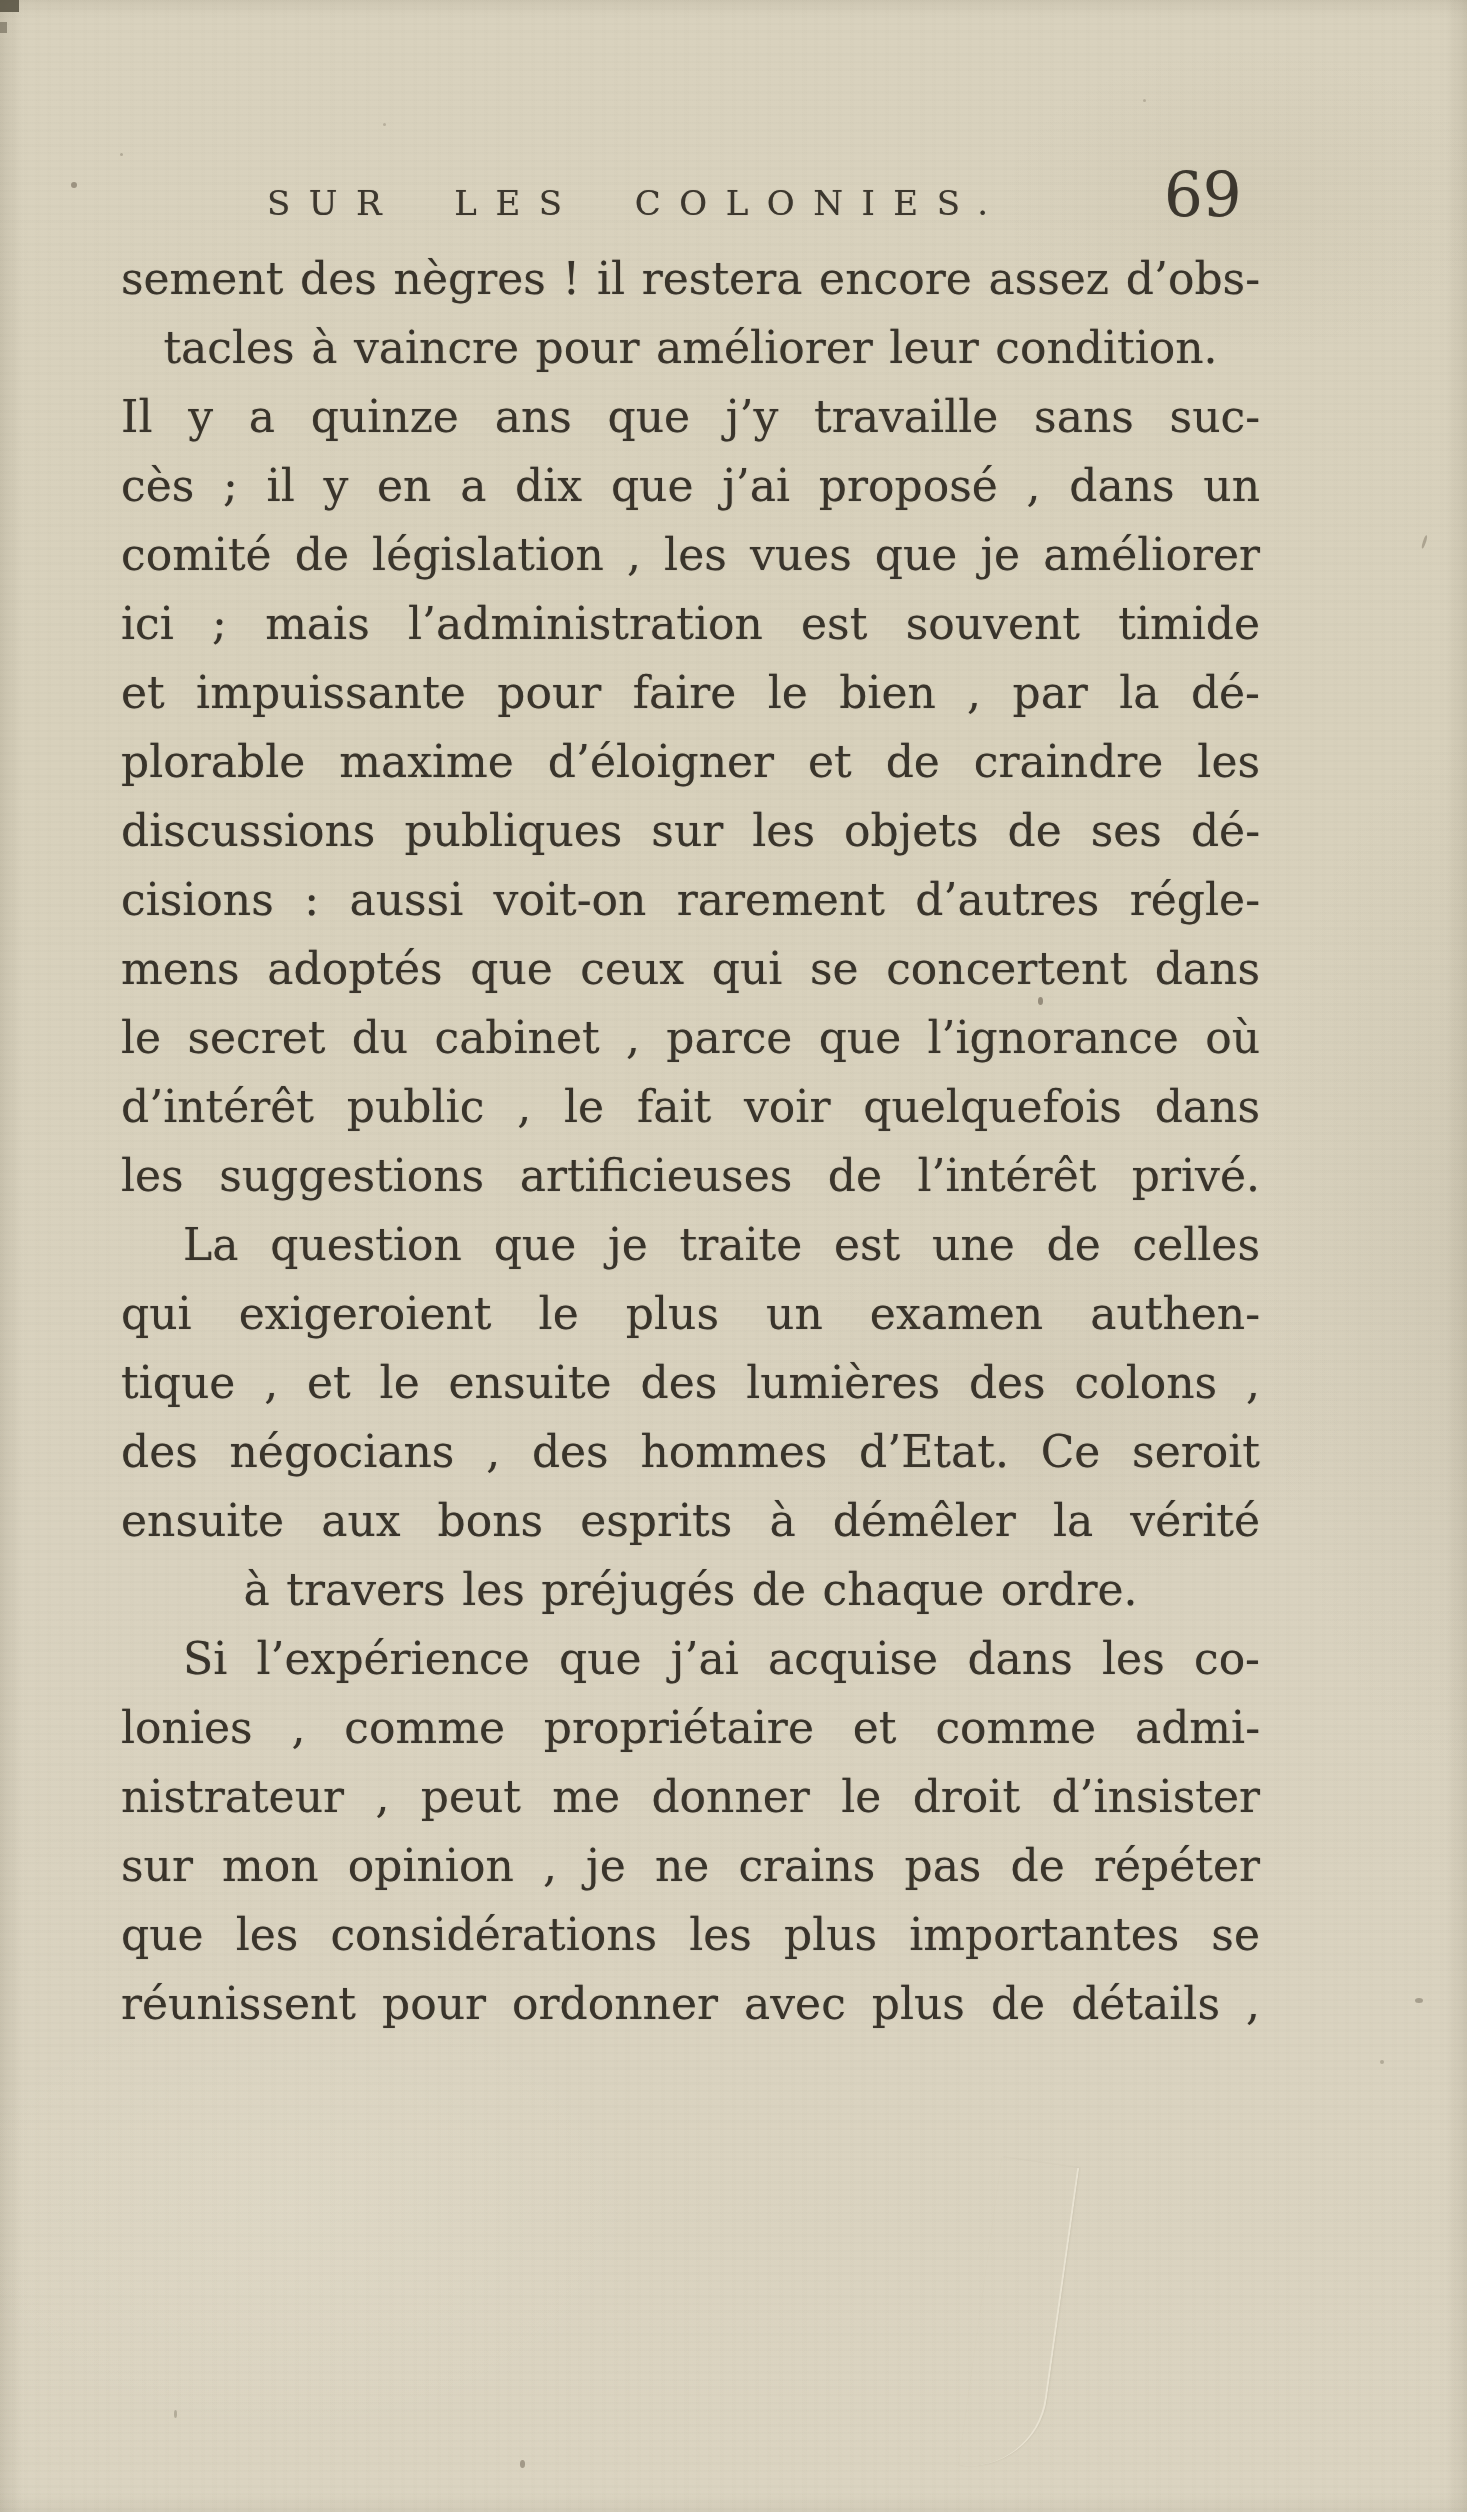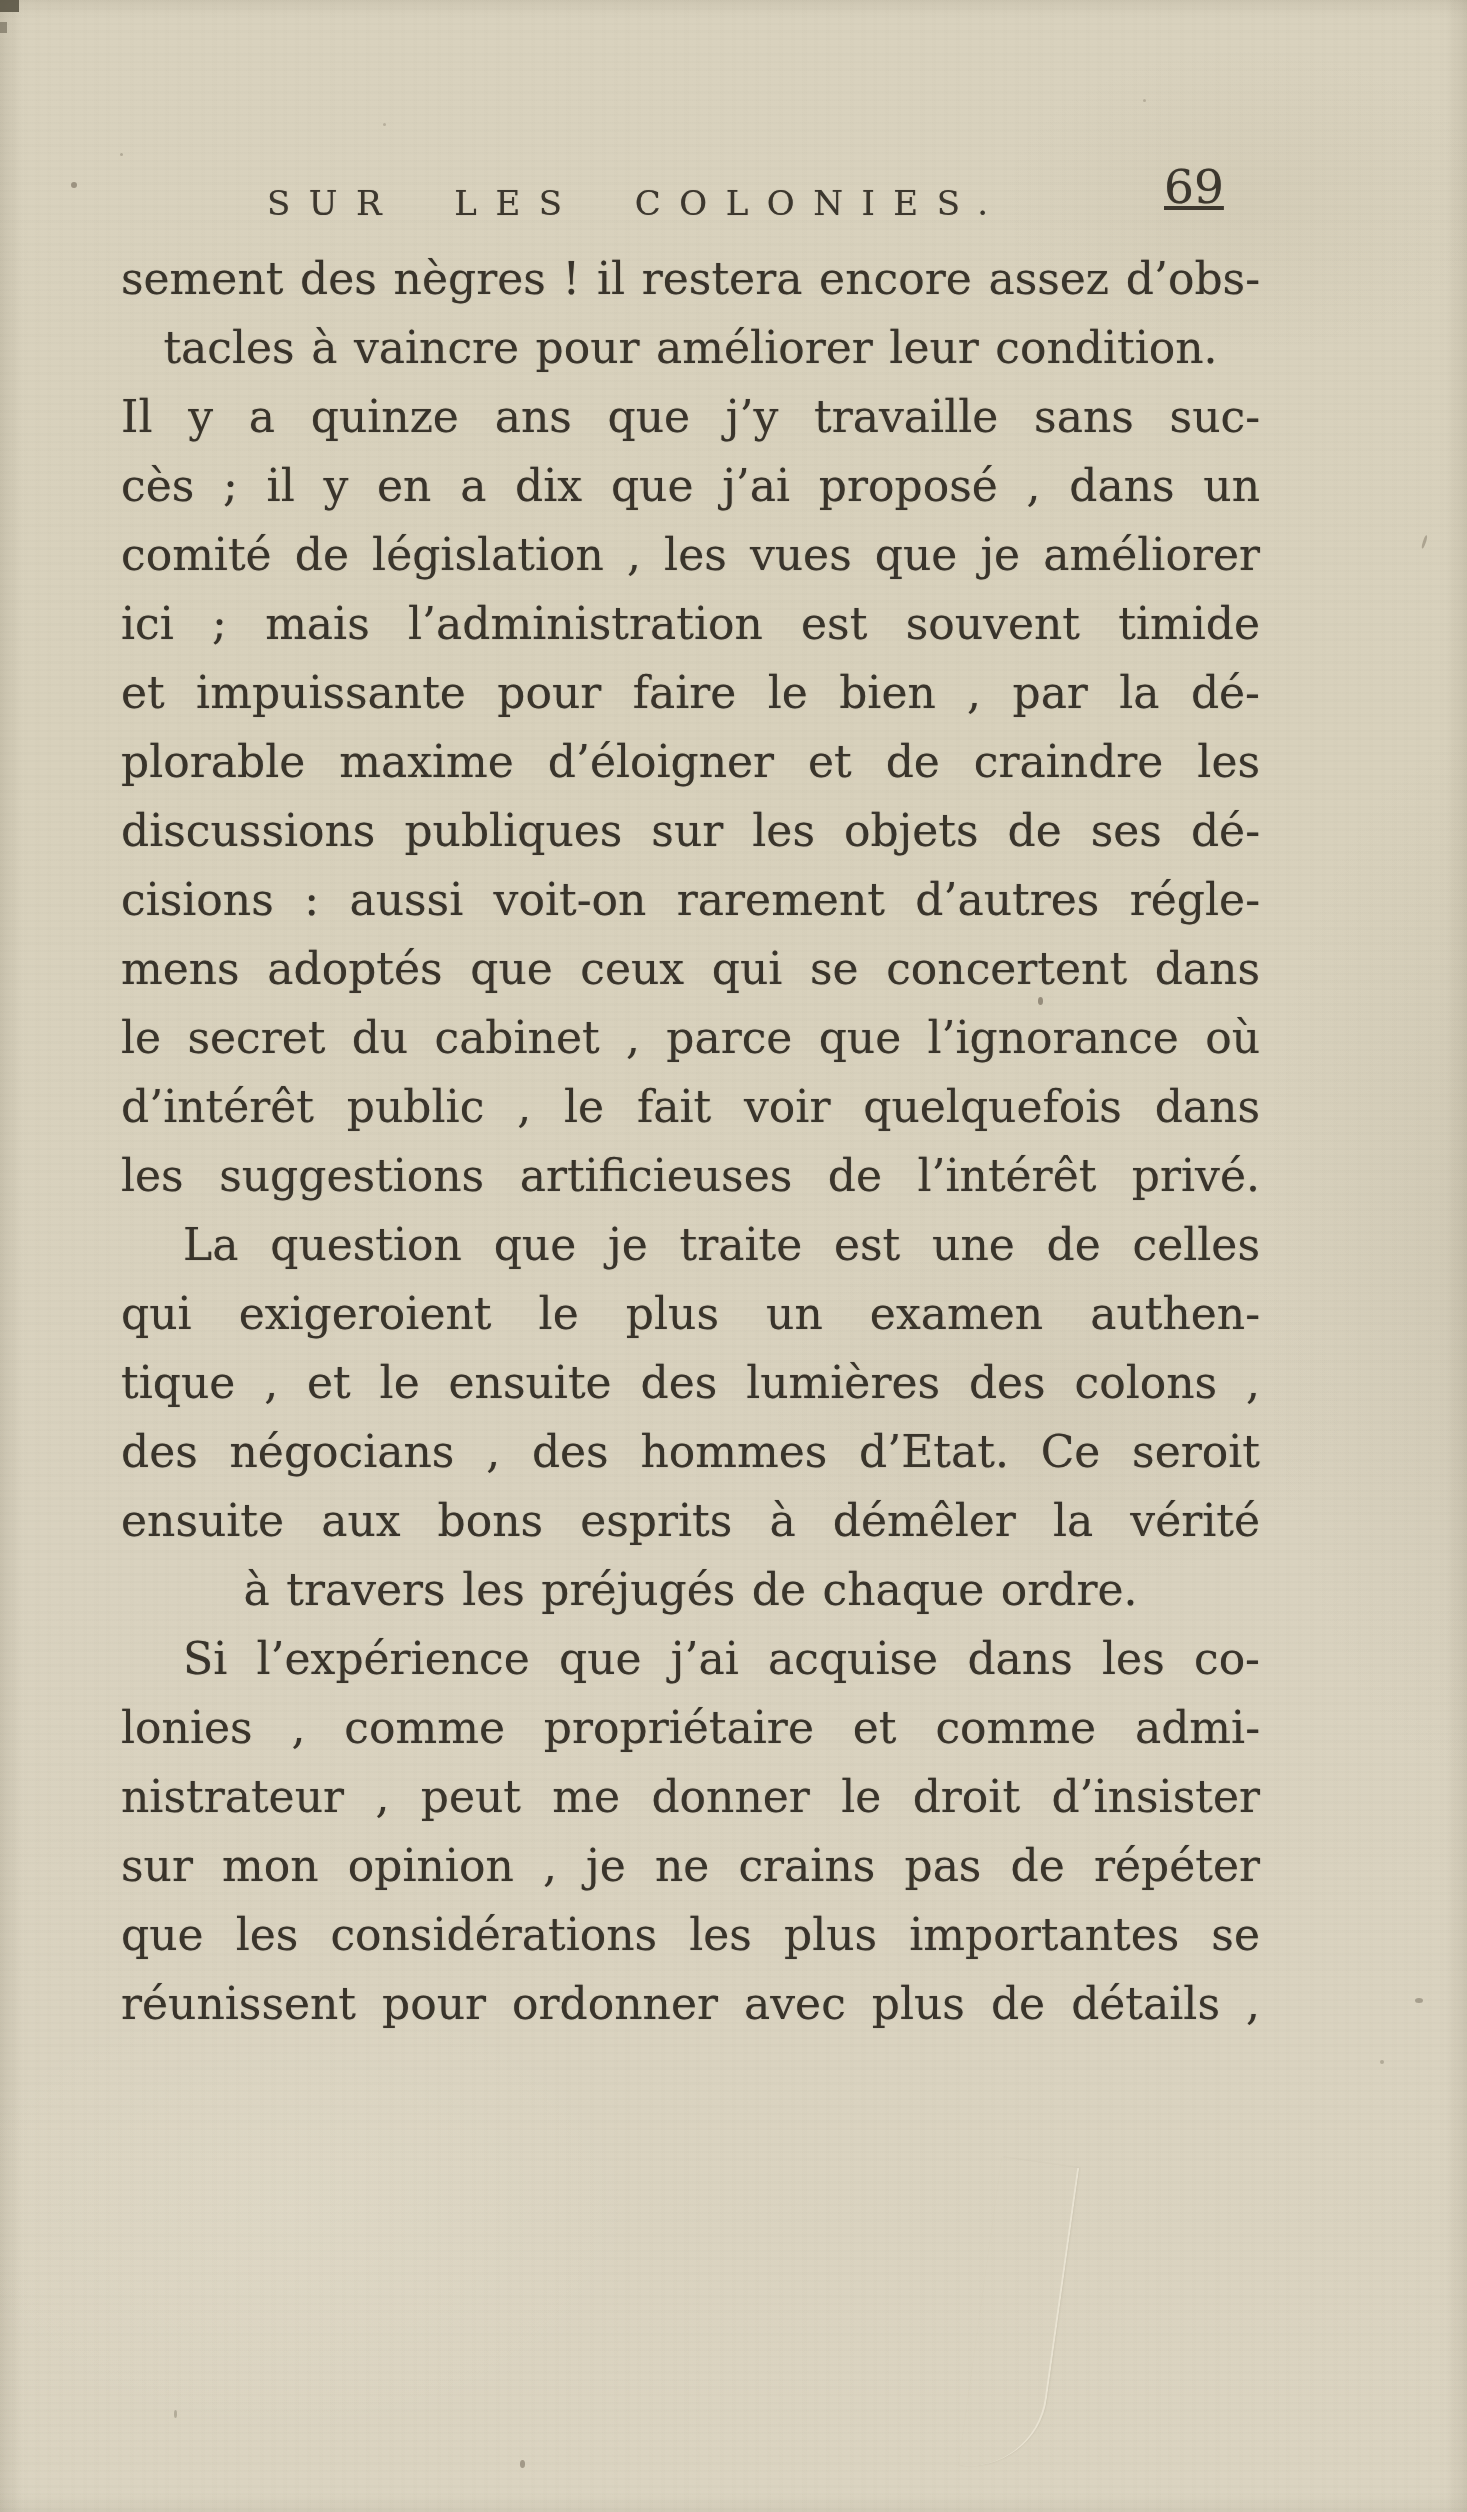--- a/index.html
+++ b/index.html
@@ -50,24 +50,23 @@
     word-spacing: 25px;
     color: #3c372e;
     text-shadow: 0 0 0.8px rgba(60,55,46,0.55);
     white-space: nowrap;
     margin-top: 12px;
   }
   .page-number {
     position: absolute;
     left: 1164px;
     top: -6.7px;
-    font-size: 47px;
+    font-size: 61px;
     color: #3c372e;
     text-shadow: 0 0 0.8px rgba(60,55,46,0.5);
-    text-decoration: underline;
   }
 
   .text-block {
     position: absolute;
     left: 121px;
     top: 244px;
     width: 1139px;
     color: #39342b;
     font-size: 44px;
     line-height: 69px;

